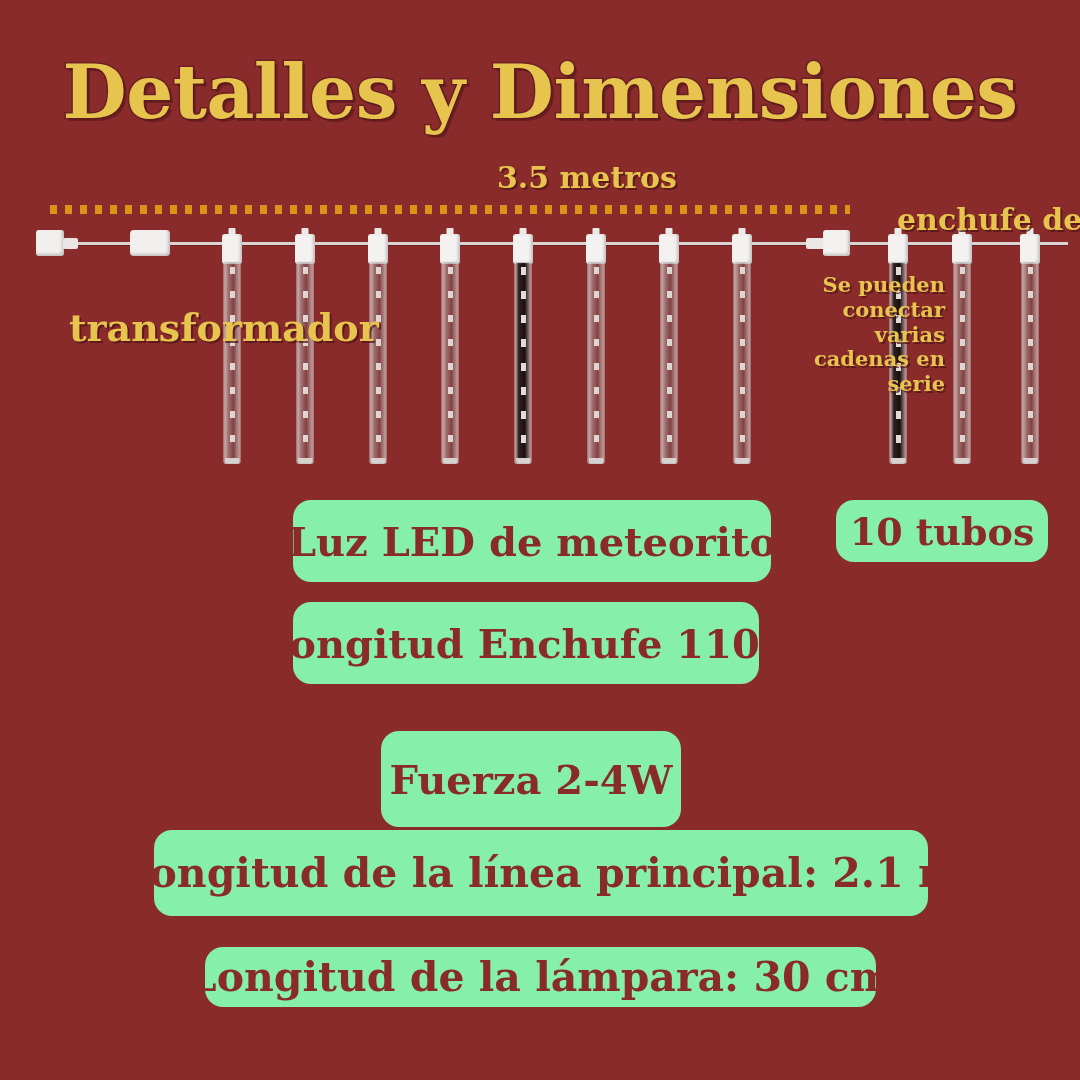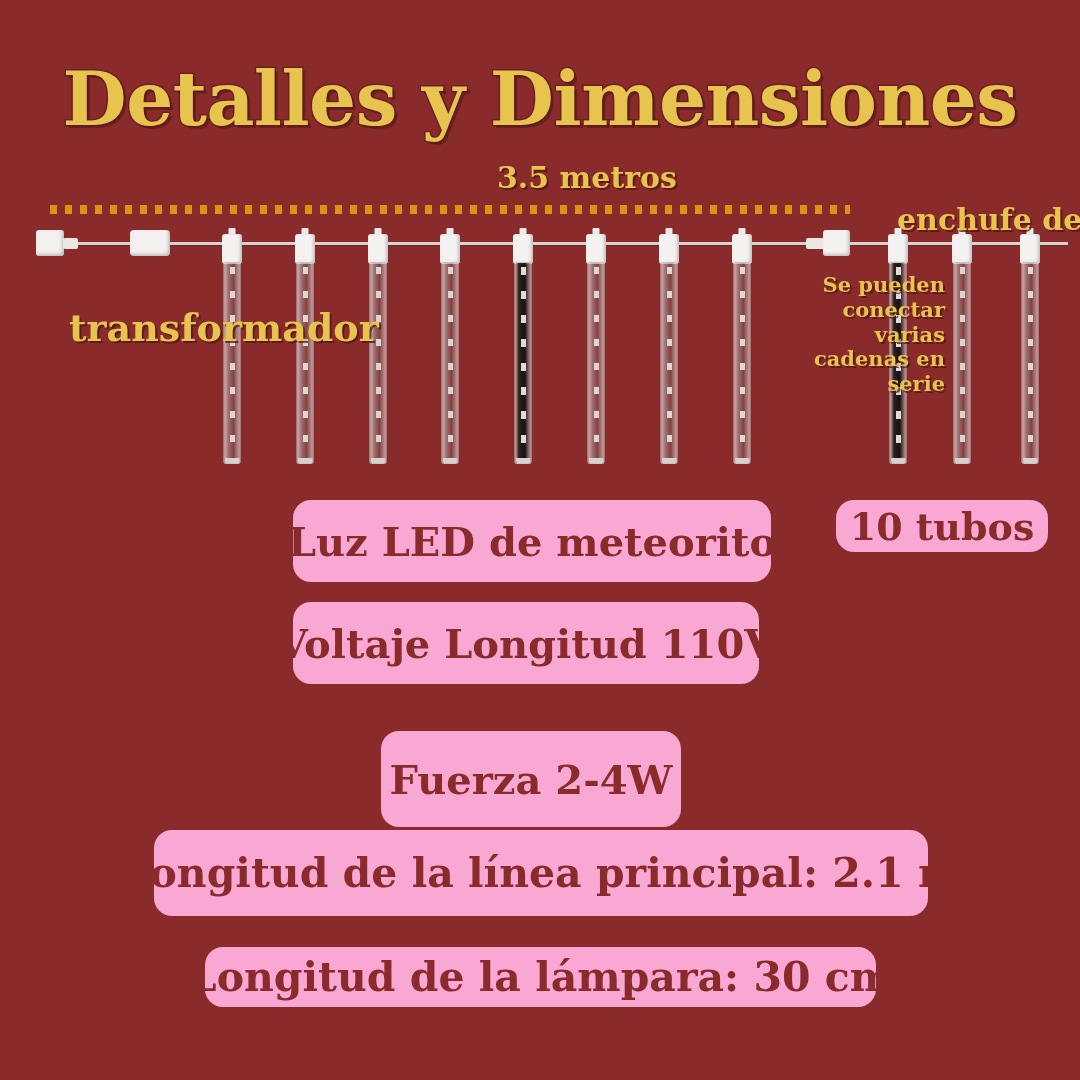--- a/index.html
+++ b/index.html
@@ -26,21 +26,21 @@
   #page-title {
     font-family: "DejaVu Serif", serif;
     font-weight: bold;
     font-size: 74px;
     letter-spacing: -0.5px;
     color: #e7c44e;
     -webkit-text-stroke: 3px #6d1f24;
     paint-order: stroke fill;
     text-shadow: 3px 3px 0 rgba(80,20,24,0.55);
     line-height: 1.05;
-    margin: 15px;
+    margin: 8px;
     display: inline-block;
   }
 
   
   #diagram {
     position: absolute;
     top: 150px;
     left: 0;
     width: 1080px;
     height: 330px;
@@ -249,33 +249,33 @@
   
   #pills {
     position: absolute;
     top: 495px;
     left: 0;
     width: 1080px;
     height: 585px;
   }
   .pill {
     position: absolute;
-    background: #f9a8d4;
+    background: #86efac;
     color: #8a2b2b;
     font-family: "DejaVu Serif", serif;
     font-weight: bold;
     border-radius: 18px;
     display: flex;
     align-items: center;
     justify-content: center;
     white-space: nowrap;
     box-sizing: border-box;
   }
   .pill.p1 { left: 293px; top: 5px;   width: 478px; height: 82px;  font-size: 40px; }
-  .pill.p2 { left: 836px; top: 5px;   width: 212px; height: 52px;  font-size: 38px; }
+  .pill.p2 { left: 836px; top: 5px;   width: 212px; height: 62px;  font-size: 38px; }
   .pill.p3 { left: 293px; top: 107px; width: 466px; height: 82px;  font-size: 40px; }
   .pill.p4 { left: 381px; top: 216px; width: 300px; height: 96px;  font-size: 40px; margin-top: 20px; }
   .pill.p5 { left: 154px; top: 335px; width: 774px; height: 86px;  font-size: 41px; }
   .pill.p6 { left: 205px; top: 452px; width: 671px; height: 60px;  font-size: 41px; }
 </style>
 </head>
 <body>
 
 <div id="title-area">
   <h1 id="page-title">Detalles y Dimensiones</h1>
@@ -396,17 +396,17 @@
 
   <div class="gold-label" id="label-enchufe">enchufe de cola</div>
 
   <div class="gold-label" id="label-serie">Se pueden conectar varias cadenas en serie</div>
 
 </div>
 
 <div id="pills">
   <div class="pill p1">Luz LED de meteorito</div>
   <div class="pill p2">10 tubos</div>
-  <div class="pill p3">Voltaje Longitud 110V</div>
+  <div class="pill p3">Longitud Enchufe 110V</div>
   <div class="pill p4">Fuerza 2-4W</div>
   <div class="pill p5">Longitud de la línea principal: 2.1 m</div>
   <div class="pill p6">Longitud de la lámpara: 30 cm</div>
 </div>
 
 </body></html>

